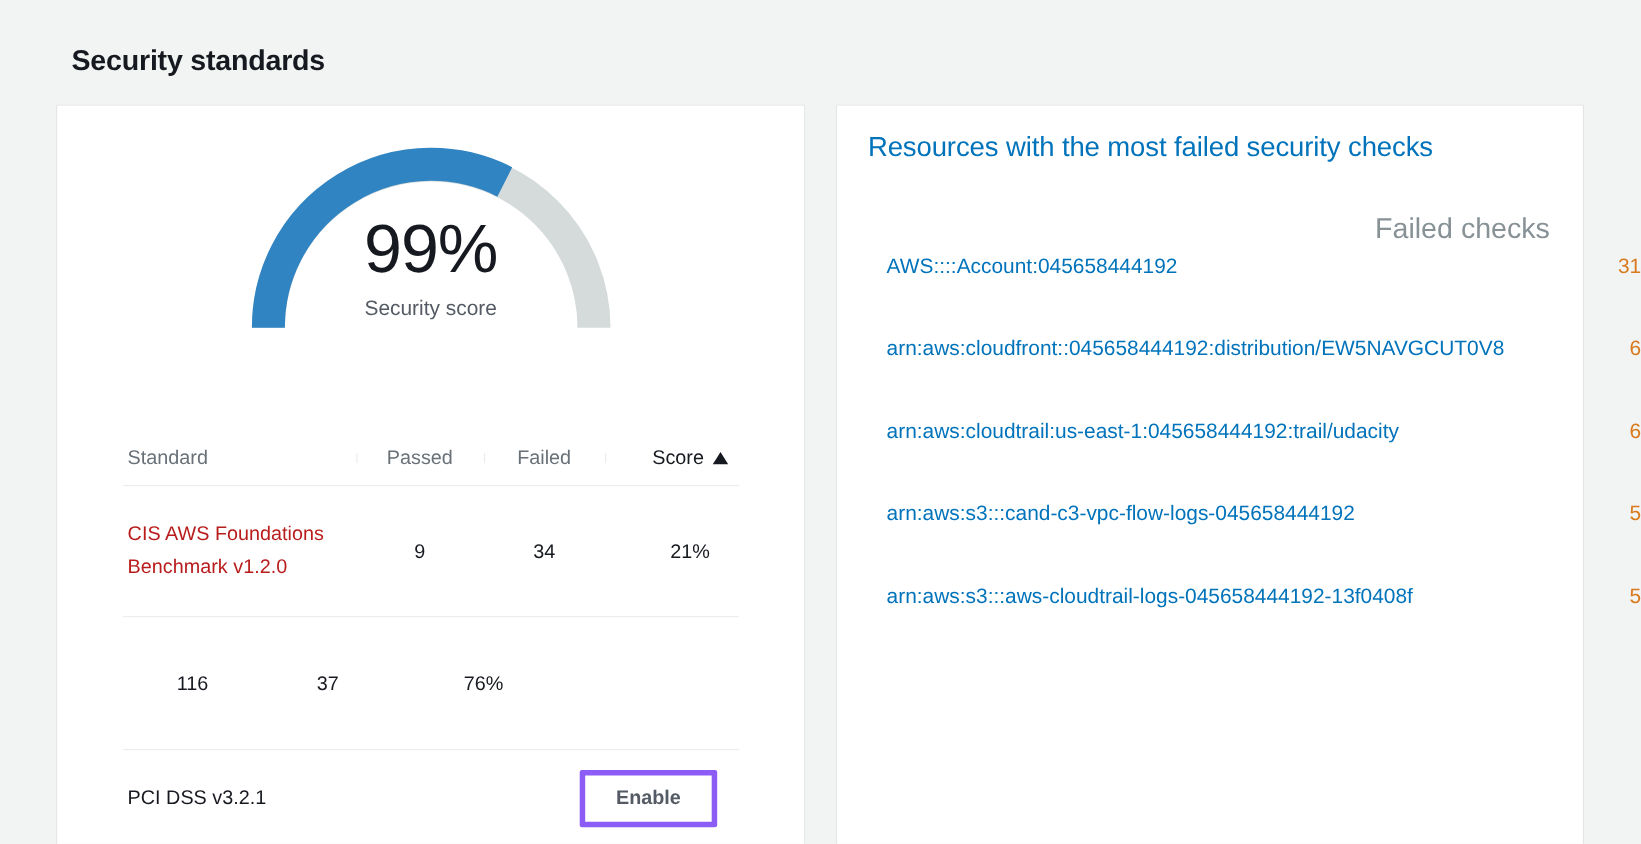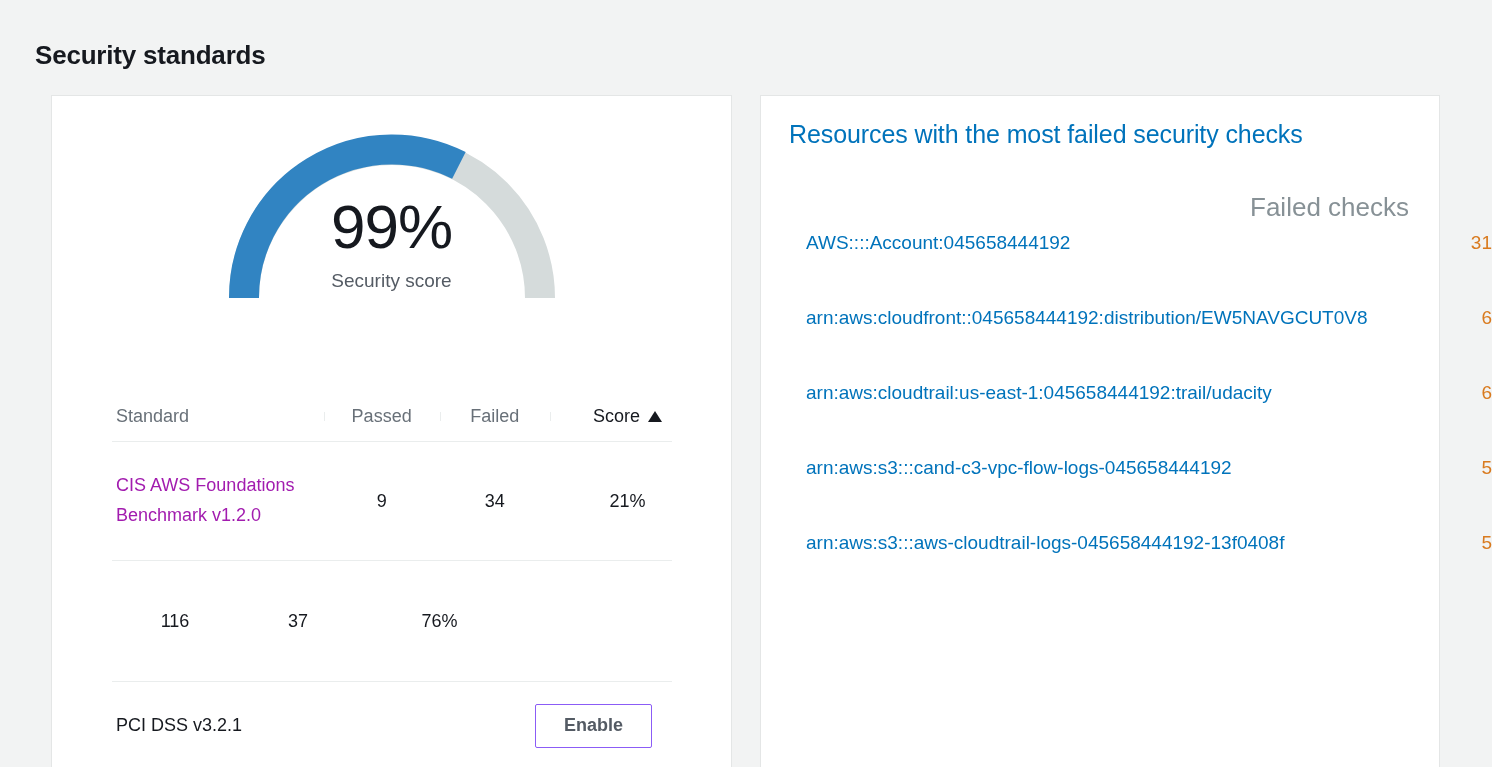--- a/index.html
+++ b/index.html
@@ -11,21 +11,21 @@
     height: 767px;
     background: #f2f3f3;
     font-family: "Liberation Sans", sans-serif;
     overflow: hidden;
     position: relative;
   }
 
   
   .page-title {
     position: absolute;
-    left: 35px;
+    left: 65px;
     top: 40px;
     font-size: 26px;
     font-weight: bold;
     color: #16191f;
     letter-spacing: -0.2px;
   }
 
   
   .card {
     position: absolute;
@@ -138,38 +138,38 @@
   .sort-tri {
     width: 0;
     height: 0;
     border-left: 7px solid transparent;
     border-right: 7px solid transparent;
     border-bottom: 11px solid #16191f;
     display: inline-block;
   }
 
   .std-link {
-    color: #a21caf;
+    color: #b91c1c;
     cursor: pointer;
     line-height: 1.66;
     display: block;
   }
   .std-plain {
     color: #16191f;
     line-height: 1.66;
   }
   .num { color: #16191f; }
 
   .row-tall { min-height: 118px; }
   .row-tall2 { min-height: 120px; }
   .row-short { min-height: 88px; }
 
   .enable-btn {
     display: inline-block;
-    border: 1px solid #8b5cf6;
+    border: 5px solid #8b5cf6;
     border-radius: 2px;
     background: #ffffff;
     color: #545b64;
     font-weight: bold;
     font-size: 18px;
     padding: 10px 28px;
     cursor: pointer;
     font-family: "Liberation Sans", sans-serif;
     line-height: 1.2;
   }

